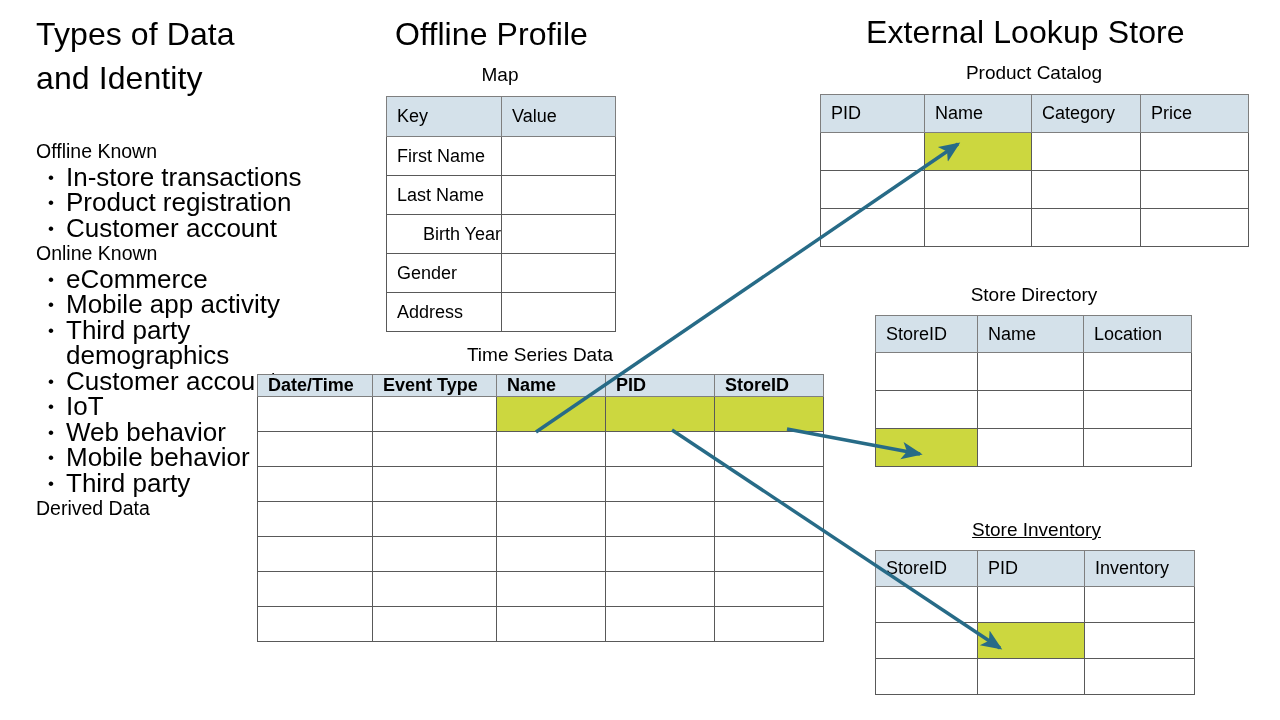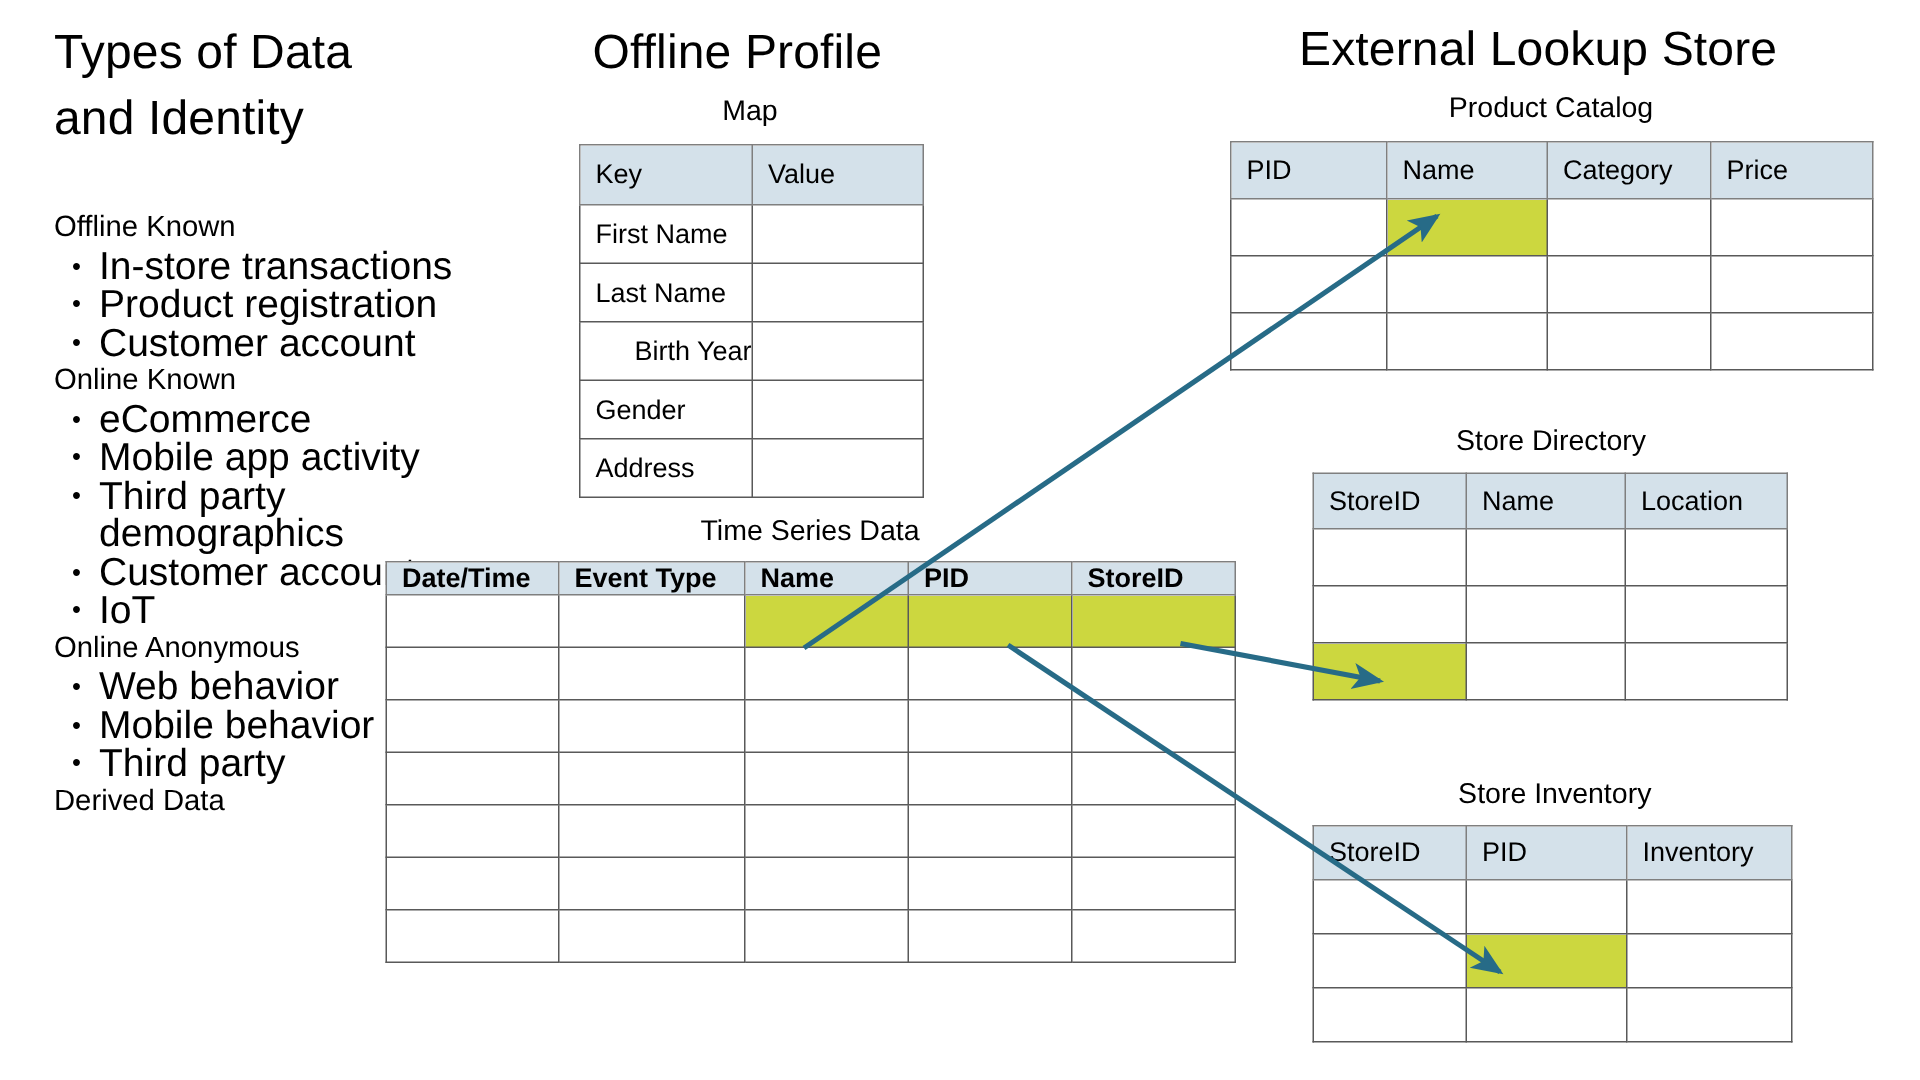--- a/index.html
+++ b/index.html
@@ -69,21 +69,20 @@
     <div class="cat">Offline Known</div>
     <div class="bul">In-store transactions</div>
     <div class="bul">Product registration</div>
     <div class="bul">Customer account</div>
     <div class="cat">Online Known</div>
     <div class="bul">eCommerce</div>
     <div class="bul">Mobile app activity</div>
     <div class="bul">Third party demographics</div>
     <div class="bul">Customer account</div>
     <div class="bul">IoT</div>
-    <div class="cat">Online Anonymous</div>
     <div class="bul">Web behavior</div>
     <div class="bul">Mobile behavior</div>
     <div class="bul">Third party</div>
     <div class="cat">Derived Data</div>
   </div>
 
 <div class="abs tbl-cap" style="left:386px;top:64px;width:228px;">Map</div>
 <div class="abs" style="left:386px;top:96px;">
   <table class="grid" id="tbl-map">
       <colgroup>
@@ -254,21 +253,21 @@
         </tr>
         <tr style="height: 38px;">
           <td class="hl"></td>
           <td></td>
           <td></td>
         </tr>
       </tbody>
     </table>
 </div>
 
-<div class="abs tbl-cap" style="left:875px;top:519px;width:323px;">Store Inventory</div>
+<div class="abs tbl-cap" style="left:875px;top:519px;width:323px;text-decoration:underline;">Store Inventory</div>
 <div class="abs" style="left:875px;top:550px;">
   <table class="grid" id="tbl-si">
       <colgroup>
         <col style="width: 102px;">
         <col style="width: 107px;">
         <col style="width: 110px;">
       </colgroup>
       <tbody>
         <tr class="hdr" style="height: 36px;">
           <td>StoreID</td>

